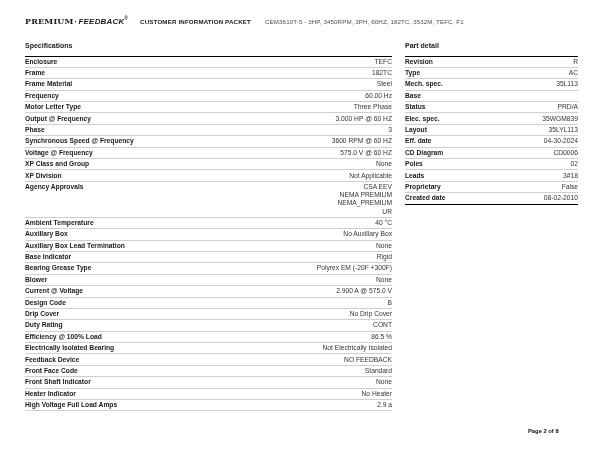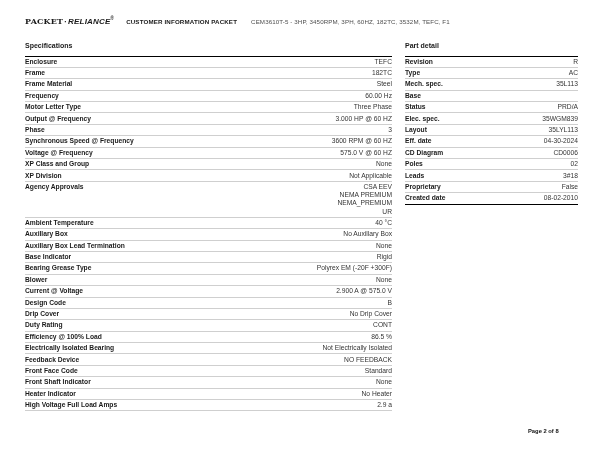--- a/index.html
+++ b/index.html
@@ -46,21 +46,21 @@
     position:absolute; top:428px; left:528px;
     font-size:5.8px; font-weight:bold; color:#111;
   }
 </style>
 </head>
 <body>
 
 <div class="page">
 
   <div class="hdr">
-    <span class="logo"><span class="logo-baldor">PACKET</span><span class="logo-dot">·</span><span class="logo-reliance">RELIANCE</span><span class="logo-mark">®</span></span>
+    <span class="logo"><span class="logo-baldor">PREMIUM</span><span class="logo-dot">·</span><span class="logo-reliance">FEEDBACK</span><span class="logo-mark">®</span></span>
     <span class="doc-title">CUSTOMER INFORMATION PACKET</span>
     <span class="subtitle">CEM3610T-5 - 3HP, 3450RPM, 3PH, 60HZ, 182TC, 3532M, TEFC, F1</span>
   </div>
 
   <section class="col col-left">
     <div class="sec-title">Specifications</div>
     <div class="tbl" id="spec-table">
         <div class="row">
           <div class="lab">Enclosure</div>
           <div class="val">

